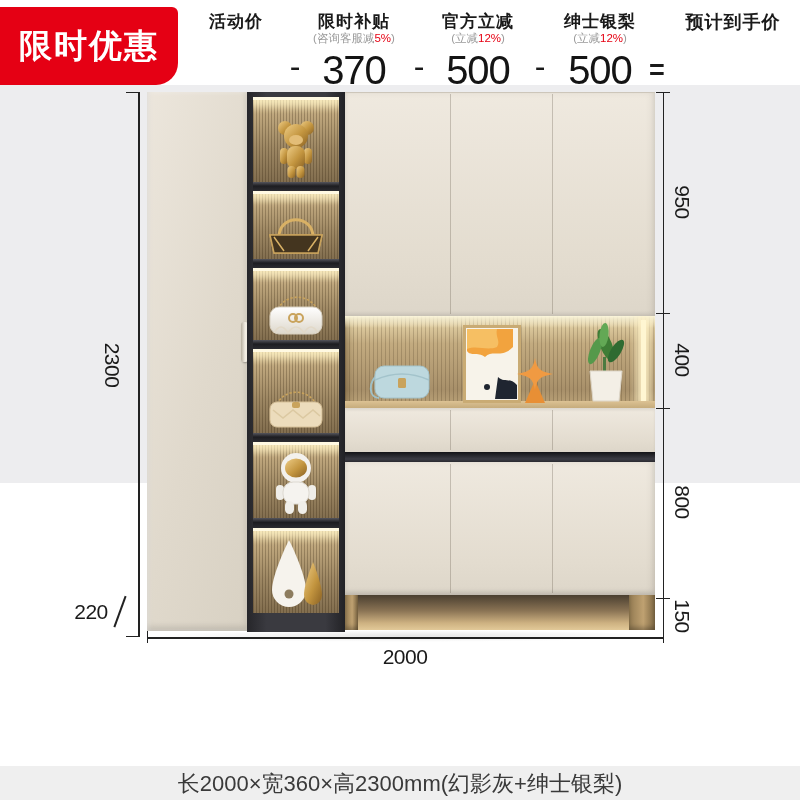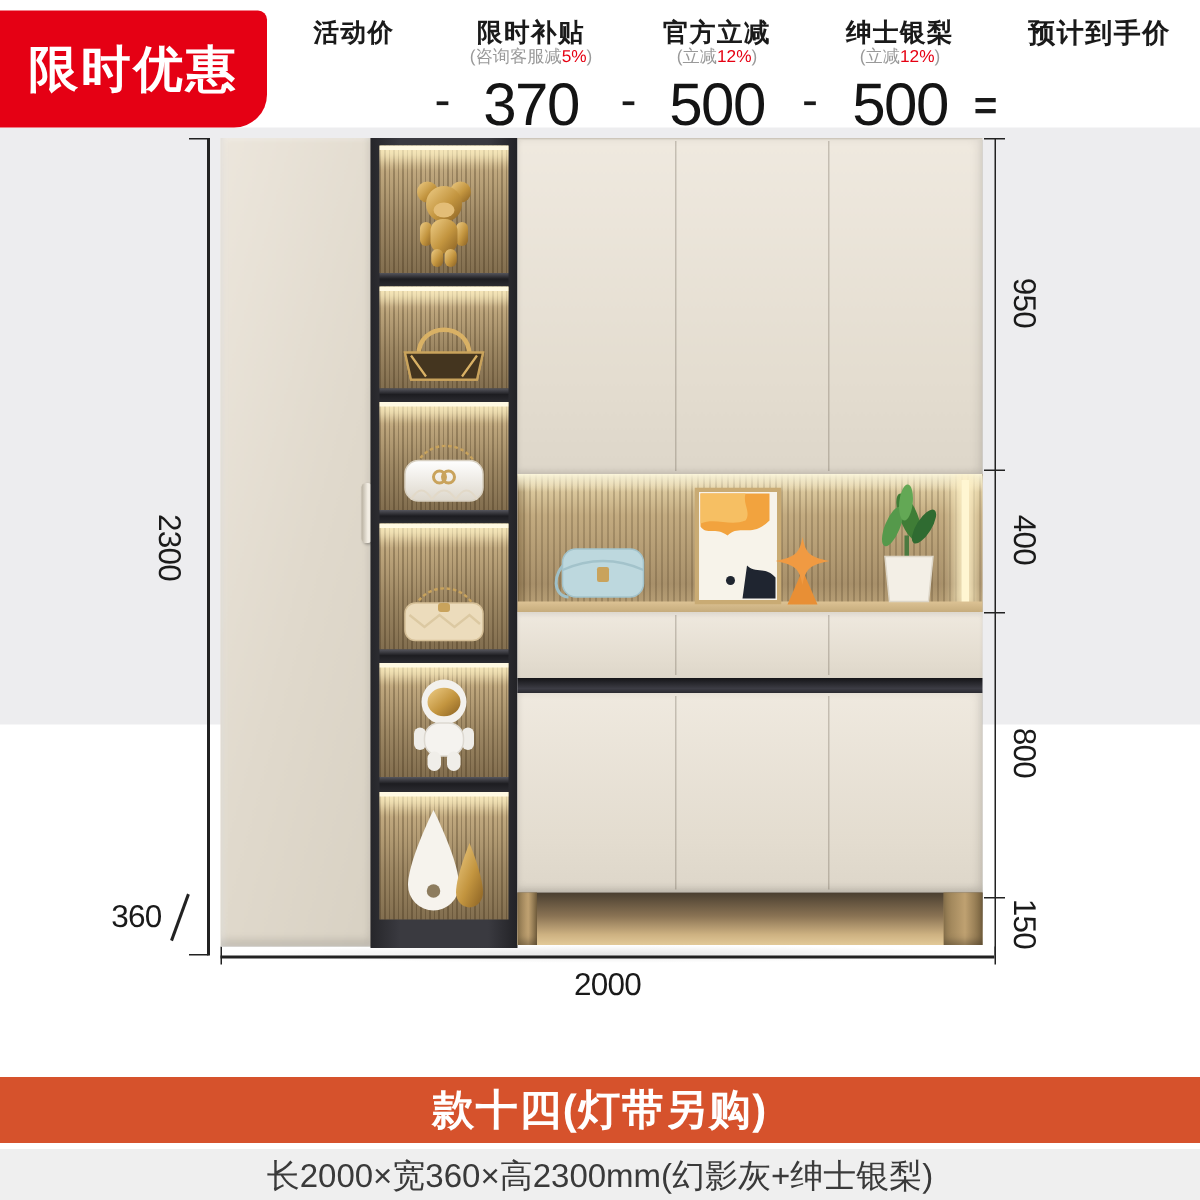--- a/index.html
+++ b/index.html
@@ -135,21 +135,21 @@
 
   <div class="abs pcol" id="final-col" style="left:733px">
     <div class="plabel">预计到手价</div>
   </div>
 
   <div class="abs dline" style="left:138px;top:92px;width:1.5px;height:545px"></div>
   <div class="abs dline" style="left:126px;top:91.5px;width:13px;height:1.5px"></div>
   <div class="abs dline" style="left:126px;top:635.5px;width:13px;height:1.5px"></div>
   <div class="abs dlabel rot" style="left:90px;top:352px;width:44px;height:26px">2300</div>
 
-  <div class="abs dlabel" style="left:68px;top:599px;width:46px;height:26px">360</div>
+  <div class="abs dlabel" style="left:68px;top:599px;width:46px;height:26px">220</div>
   <div class="abs dline" style="left:119px;top:595px;width:1.5px;height:33px;transform:rotate(20deg)"></div>
 
   <div class="abs dline" style="left:147px;top:637px;width:516px;height:1.5px"></div>
   <div class="abs dline" style="left:146.5px;top:631px;width:1.5px;height:12px"></div>
   <div class="abs dline" style="left:662.5px;top:631px;width:1.5px;height:12px"></div>
   <div class="abs dlabel" style="left:375px;top:644px;width:60px;height:26px">2000</div>
 
   <div class="abs dline" style="left:662.5px;top:92px;width:1.5px;height:545px"></div>
   <div class="abs dline" style="left:656px;top:91.5px;width:14px;height:1.5px"></div>
   <div class="abs dline" style="left:656px;top:312.5px;width:14px;height:1.5px"></div>
@@ -291,20 +291,17 @@
       <div class="abs seam" style="left:207px;top:372px;height:129px"></div>
 
       <div id="base" class="abs"></div>
       <div class="abs leg" style="left:0;top:503px;width:13px"></div>
       <div class="abs leg" style="left:284px;top:503px;width:26px"></div>
     </div>
   </div>
 
   <div id="col-base-shadow" class="abs"></div>
 
-  <div id="footer-banner" class="abs">
-    <span>款十四(灯带另购)</span>
-  </div>
   <div id="footer-spec" class="abs">
     <span>长2000×宽360×高2300mm(幻影灰+绅士银梨)</span>
   </div>
 
 </div>
 
 </body></html>

